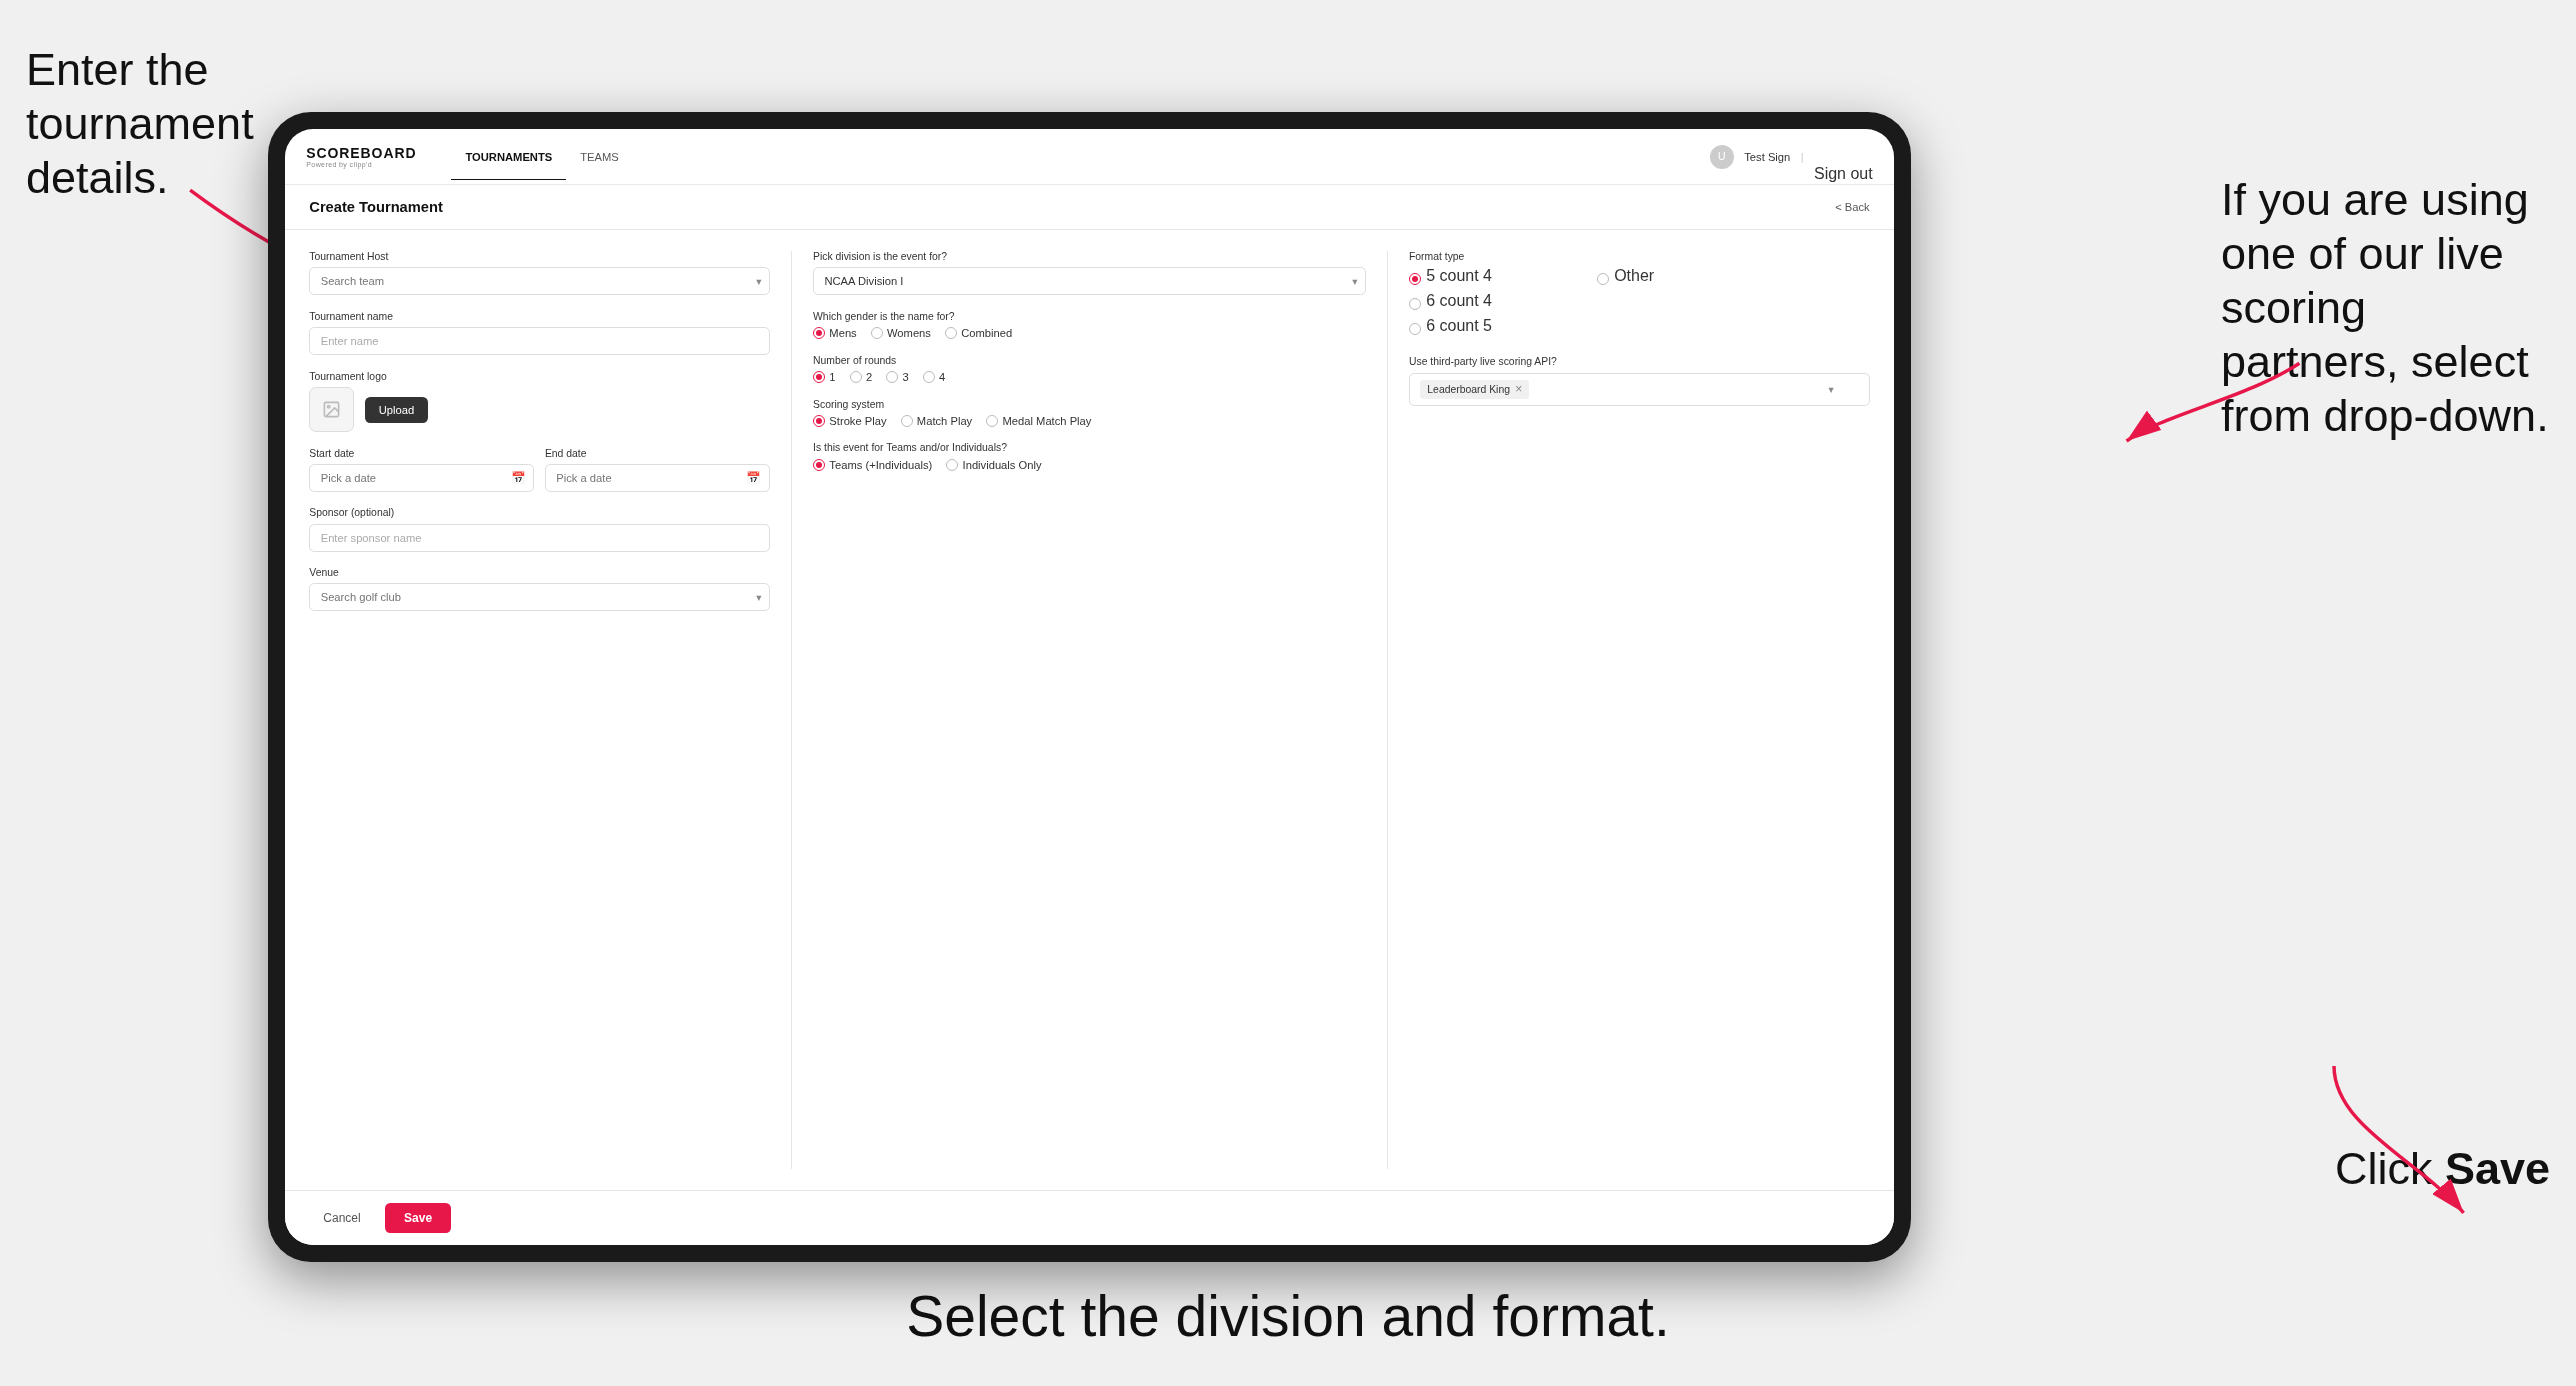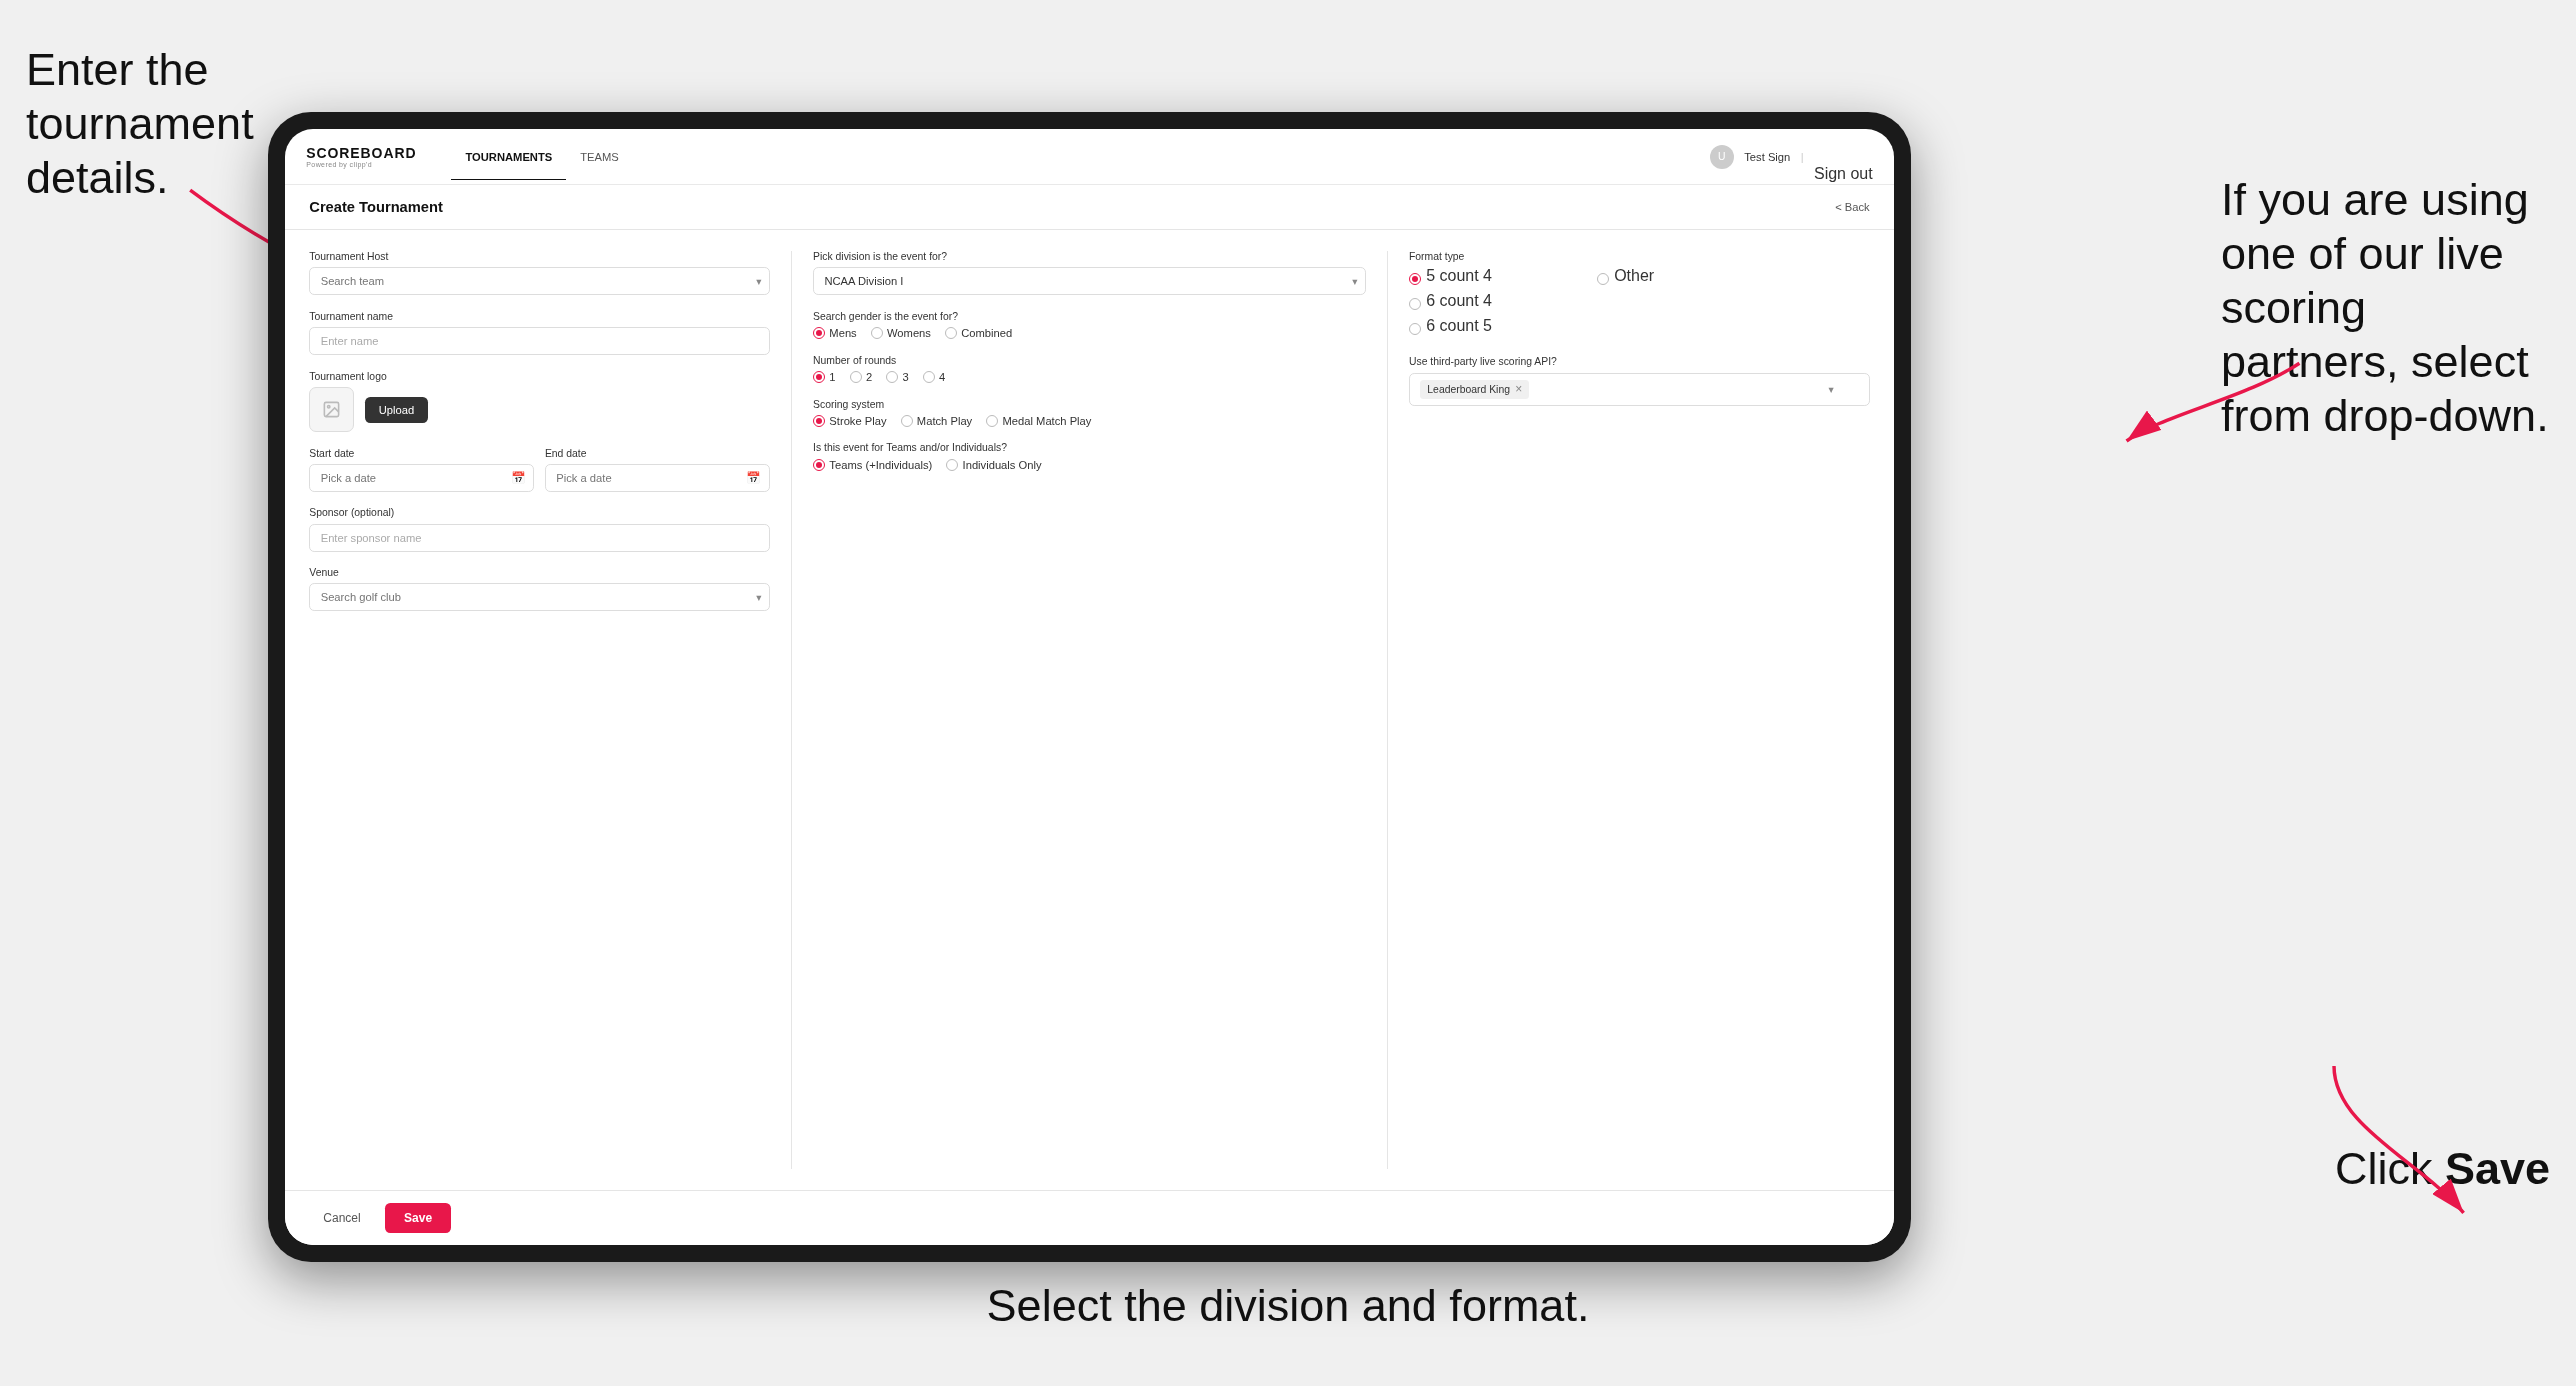--- a/index.html
+++ b/index.html
@@ -29,25 +29,25 @@
       top: 173px;
       right: 26px;
       width: 329px;
     }
     .annotation.bottom-right {
       bottom: 190px;
       right: 26px;
       font-size: 45px;
     }
     .annotation.bottom-center {
-      bottom: 53px;
+      bottom: 36px;
       left: 50%;
       transform: translateX(-50%);
       white-space: nowrap;
-      font-size: 45px;
+      font-size: 57px;
     }
     .annotation b {
       font-weight: 700;
     }
 
     
     .tablet {
       position: absolute;
       top: 112px;
       left: 268px;
@@ -558,21 +558,21 @@
         <div class="form-group">
           <label class="form-label">Pick division is the event for?</label>
           <div class="select-wrapper">
             <select class="form-select">
               <option>NCAA Division I</option>
             </select>
           </div>
         </div>
 
         <div class="form-group">
-          <label class="form-label">Search gender is the event for?</label>
+          <label class="form-label">Which gender is the name for?</label>
           <div class="radio-group">
             <label class="radio-option">
               <div class="radio-circle selected"></div>
               <span>Mens</span>
             </label>
             <label class="radio-option">
               <div class="radio-circle"></div>
               <span>Womens</span>
             </label>
             <label class="radio-option">

